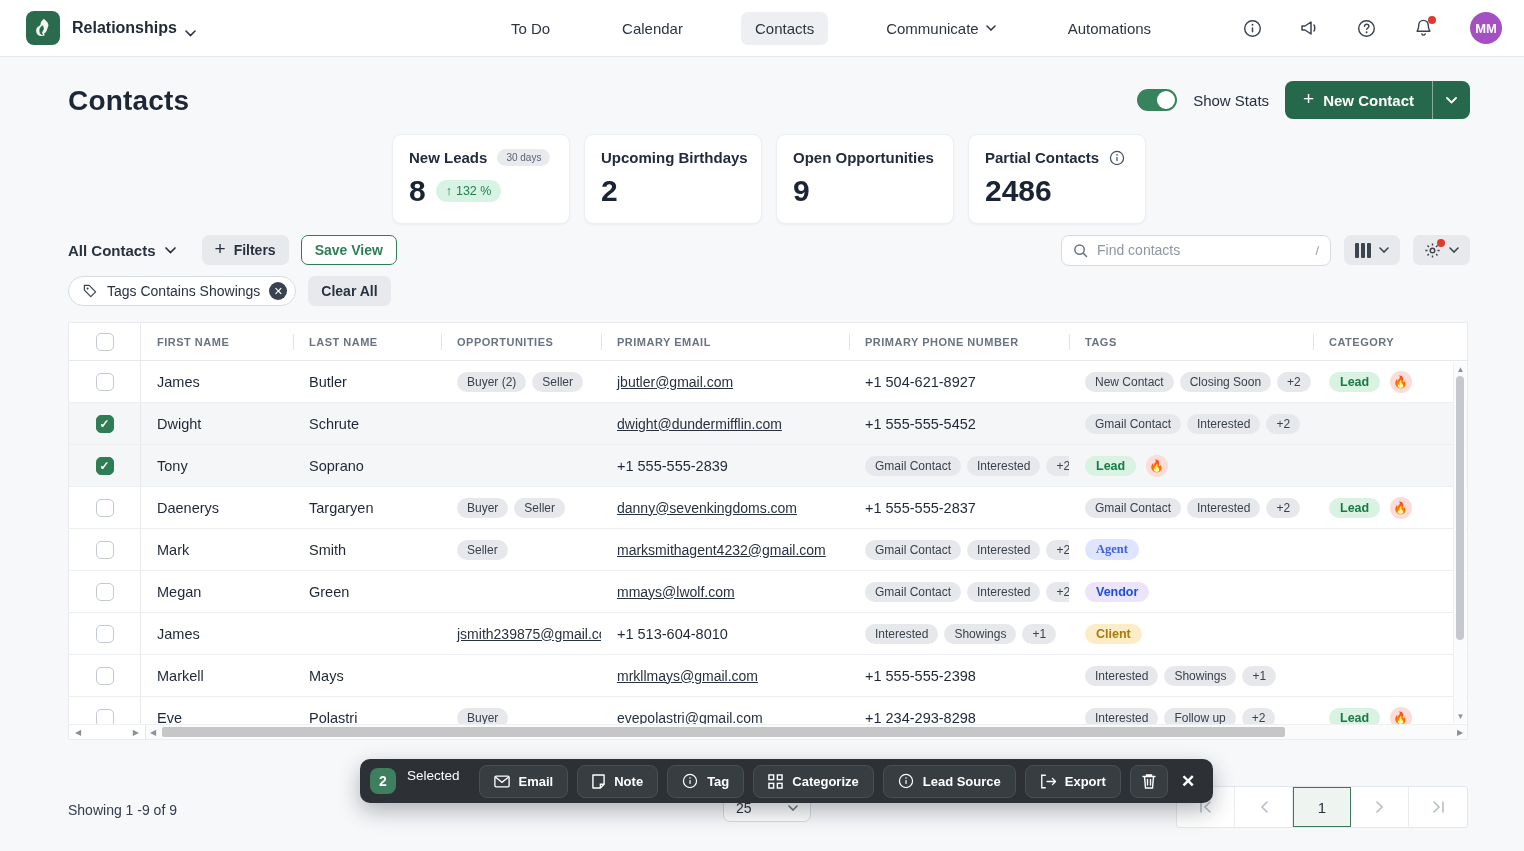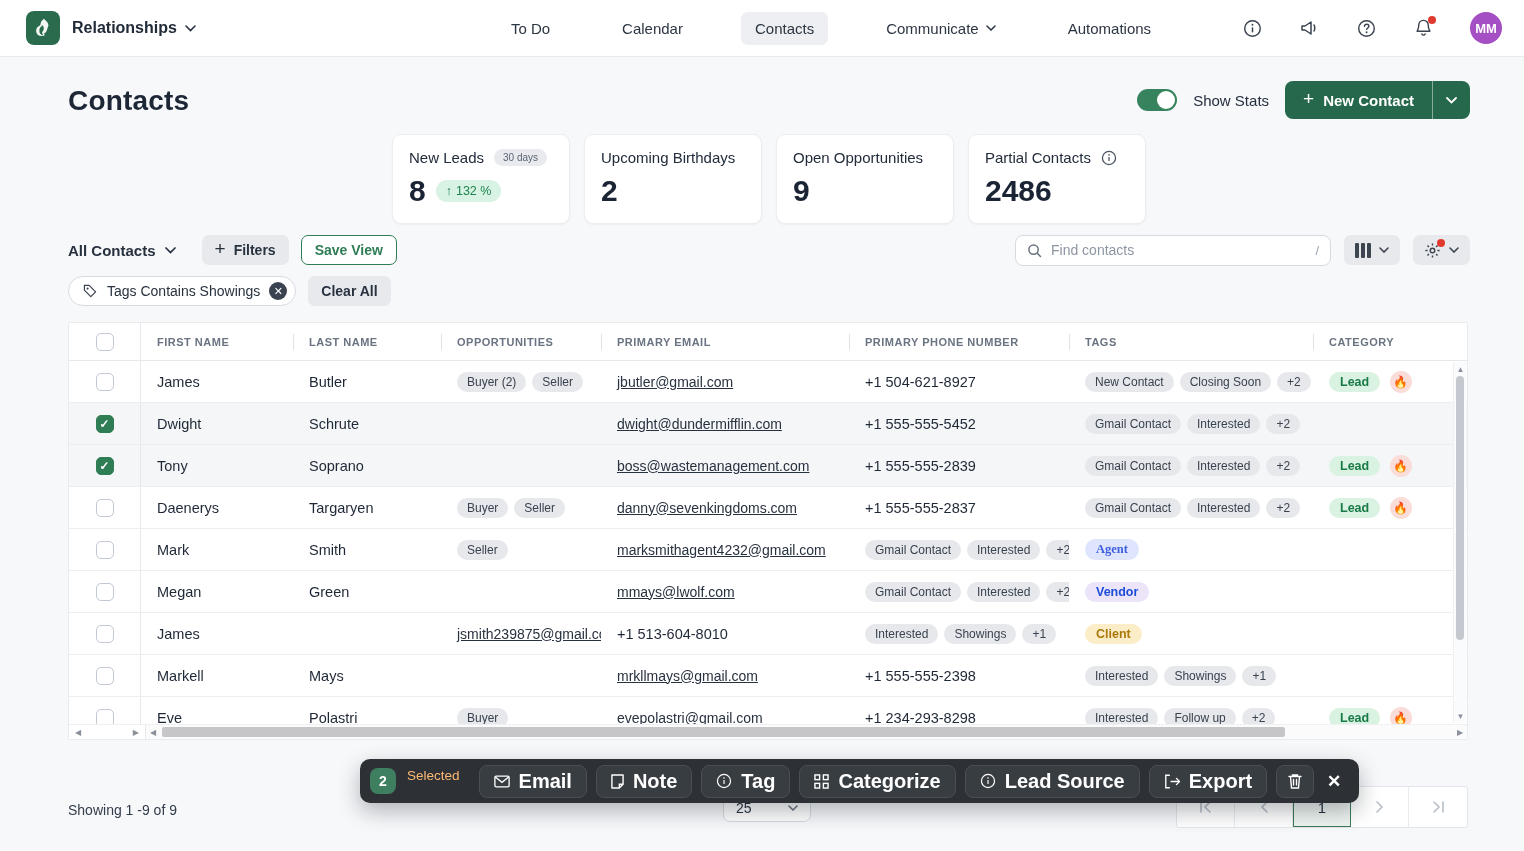--- a/index.html
+++ b/index.html
@@ -3,21 +3,21 @@
 <meta charset="utf-8">
 <style>
   * { margin:0; padding:0; box-sizing:border-box; }
   html,body { width:1524px; height:851px; font-family:"Liberation Sans", sans-serif; background:#fff; overflow:hidden; }
   .canvas { position:relative; width:1524px; height:851px; }
 
   
   .navbar { position:absolute; top:0; left:0; width:1524px; height:57px; background:#fff; border-bottom:1px solid #e8eaee; display:flex; align-items:center; z-index:5;}
   .nav-left { display:flex; align-items:center; gap:12px; padding-left:26px; width:420px;}
   .logo { width:34px; height:34px; border-radius:8px; background:#2a6b4e; display:flex; align-items:center; justify-content:center; }
-  .brand { font-size:16px; font-weight:700; color:#222b38; display:flex; align-items:center; gap:8px; cursor:pointer;}
+  .brand { font-size:16px; font-weight:700; color:#222b38; display:flex; align-items:flex-end; gap:8px; cursor:pointer;}
   .nav-center { flex:1; display:flex; align-items:center; justify-content:center; gap:44px; }
   .nav-item { font-size:15px; color:#2c3542; padding:8px 14px; border-radius:7px; cursor:pointer; display:flex; align-items:center; gap:7px;}
   .nav-item.active { background:#edeff2; font-weight:400; }
   .nav-right { display:flex; align-items:center; gap:37px; padding-right:22px; }
   .nav-icon { position:relative; width:20px; height:20px; display:flex; align-items:center; justify-content:center; cursor:pointer; color:#3a434f;}
   .red-dot { position:absolute; top:-2px; right:-3px; width:8px; height:8px; border-radius:50%; background:#e03a2f; }
   .avatar { width:32px; height:32px; border-radius:50%; background:#a54fc4; color:#fff; font-size:13px; font-weight:700; display:flex; align-items:center; justify-content:center; cursor:pointer;}
 
   
   .page { position:absolute; top:57px; left:0; width:1524px; height:794px; background:#f7f8fa; }
@@ -28,35 +28,35 @@
   .toggle-label { font-size:15px; color:#252f3e; }
   .new-contact { display:flex; align-items:stretch; border-radius:8px; overflow:hidden; height:38px; cursor:pointer;}
   .nc-main { background:#26684b; color:#fff; font-size:15px; font-weight:700; display:flex; align-items:center; gap:9px; padding:0 18px;}
   .nc-plus { font-size:19px; font-weight:400; margin-top:-2px;}
   .nc-caret { background:#26684b; border-left:1px solid rgba(255,255,255,.45); display:flex; align-items:center; justify-content:center; width:38px; color:#fff;}
 
   
   .stats-row { position:absolute; left:392px; top:77px; display:flex; gap:14px; }
   .stat-card { width:178px; height:90px; background:#fff; border:1px solid #eceef1; border-radius:9px; box-shadow:0 1px 2px rgba(20,30,50,.05); padding:14px 16px; }
   .stat-top { display:flex; align-items:center; gap:10px; }
-  .stat-title { font-size:15px; font-weight:400; color:#222c3b; white-space:nowrap;}
+  .stat-title { font-size:15px; font-weight:700; color:#222c3b; white-space:nowrap;}
   .stat-badge { background:#e8eaee; color:#5a6472; font-size:10px; padding:3px 9px; border-radius:10px; white-space:nowrap;}
   .stat-info { color:#4a5462; display:flex; }
   .stat-bottom { margin-top:8px; display:flex; align-items:center; gap:10px;}
   .stat-value { font-size:30px; font-weight:700; color:#1b2434; }
   .delta-pill { background:#d8f3e3; color:#1d824e; font-size:12.5px; padding:4px 10px; border-radius:12px; display:flex; gap:4px; align-items:center;}
 
   
   .toolbar { position:absolute; left:68px; right:54px; top:178px; height:30px; display:flex; align-items:center;}
   .view-select { display:flex; align-items:center; gap:9px; font-size:15px; font-weight:700; color:#28323f; cursor:pointer;}
   .btn-gray { display:flex; align-items:center; gap:8px; background:#e7e9ed; border-radius:7px; height:30px; padding:0 13px; font-size:14px; font-weight:700; color:#28323f; cursor:pointer; border:none;}
   .btn-gray.ml { margin-left:26px; }
   .btn-outline-green { margin-left:12px; display:flex; align-items:center; background:#fff; border:1px solid #2f7d55; color:#2f7d55; border-radius:7px; height:30px; padding:0 13px; font-size:14px; font-weight:700; cursor:pointer;}
   .toolbar-right { margin-left:auto; display:flex; align-items:center; gap:13px;}
-  .search-box { width:316px; height:31px; background:#fff; border:1px solid #d7dbe1; border-radius:8px; display:flex; align-items:center; padding:0 11px; gap:9px;}
+  .search-box { width:270px; height:31px; background:#fff; border:1px solid #d7dbe1; border-radius:8px; display:flex; align-items:center; padding:0 11px; gap:9px;}
   .search-box input { border:none; outline:none; flex:1; font-size:14px; color:#333; font-family:"Liberation Sans",sans-serif; background:transparent;}
   .search-box input::placeholder { color:#8d96a3; }
   .slash { color:#98a1ad; font-size:13px; }
   .icon-btn { display:flex; align-items:center; gap:8px; background:#e7e9ed; border-radius:7px; height:30px; padding:0 11px; cursor:pointer; position:relative;}
   .cols-icon { display:flex; gap:2px; }
   .cols-icon span { width:4px; height:15px; background:#3c4550; border-radius:1px; display:block;}
 
   
   .chips-row { position:absolute; left:68px; top:219px; height:30px; display:flex; align-items:center; gap:12px;}
   .filter-chip { display:flex; align-items:center; gap:9px; background:#fff; border:1px solid #d7dbe1; border-radius:16px; height:30px; padding:0 8px 0 13px; }
@@ -94,22 +94,22 @@
   .showing { position:absolute; left:68px; top:745px; font-size:14px; color:#323c4b;}
   .page-size { position:absolute; left:723px; top:736px; width:88px; height:29px; background:#fff; border:1px solid #d7dbe1; border-radius:7px; display:flex; align-items:center; justify-content:space-between; padding:0 12px; font-size:14px; color:#28323f; cursor:pointer; z-index:1;}
   .pagination { position:absolute; right:56px; top:729px; height:42px; display:flex; background:#fff; border:1px solid #e3e6ea; border-radius:3px; overflow:hidden;}
   .page-btn { width:58px; display:flex; align-items:center; justify-content:center; color:#b7bec8; border-right:1px solid #e9ebee; cursor:pointer; font-size:15px;}
   .page-btn:last-child { border-right:none; }
   .page-btn.current { border:1px solid #3d7a5a; background:#eef4f0; color:#28323f; font-size:15px;}
 
   
   .action-bar { position:absolute; left:360px; top:702px; height:44px; background:#2d3136; border-radius:10px; box-shadow:0 8px 22px rgba(10,15,25,.3); display:flex; align-items:center; padding:0 14px 0 10px; gap:9px; z-index:10;}
   .sel-count { width:26px; height:26px; border-radius:8px; background:#3d7f5e; color:#fff; font-size:14px; font-weight:700; display:flex; align-items:center; justify-content:center;}
-  .sel-label { color:#fdba74; font-size:13.5px; margin:0 10px 12px 2px;}
-  .abtn { display:flex; align-items:center; gap:9px; background:#383d42; border:1px solid #4a4f55; border-radius:8px; height:33px; padding:0 14px; color:#fff; font-size:20px; font-weight:700; cursor:pointer;}
+  .sel-label { color:#ffffff; font-size:13.5px; margin:0 10px 12px 2px;}
+  .abtn { display:flex; align-items:center; gap:9px; background:#383d42; border:1px solid #4a4f55; border-radius:8px; height:33px; padding:0 14px; color:#fff; font-size:13px; font-weight:700; cursor:pointer;}
   .abtn.icon-only { padding:0 11px; }
   .aclose { color:#fff; font-size:17px; padding:0 4px; cursor:pointer; font-weight:700;}
   svg { display:block; }
 </style>
 </head>
 <body>
 
 <div class="canvas">
 
   <div class="navbar">
@@ -385,23 +385,20 @@
             </div>
             <div class="cell c-category"></div>
           </div>
           <div class="grid-row trow selected">
             <div class="check-cell">
               <span class="checkbox checked">✓</span>
             </div>
             <div class="cell c-first">Tony</div>
             <div class="cell c-last">Soprano</div>
             <div class="cell c-opps"></div>
-            <div class="cell c-email">
-              <a>boss@wastemanagement.com</a>
-            </div>
             <div class="cell c-phone">+1 555-555-2839</div>
             <div class="cell c-tags">
               <span class="pill">Gmail Contact</span>
               <span class="pill">Interested</span>
               <span class="pill">+2</span>
             </div>
             <div class="cell c-category">
               <span class="cat-pill" style="background: rgb(217, 242, 225); color: rgb(25, 122, 71);">Lead</span>
               <span class="hot-chip">🔥</span>
             </div>

